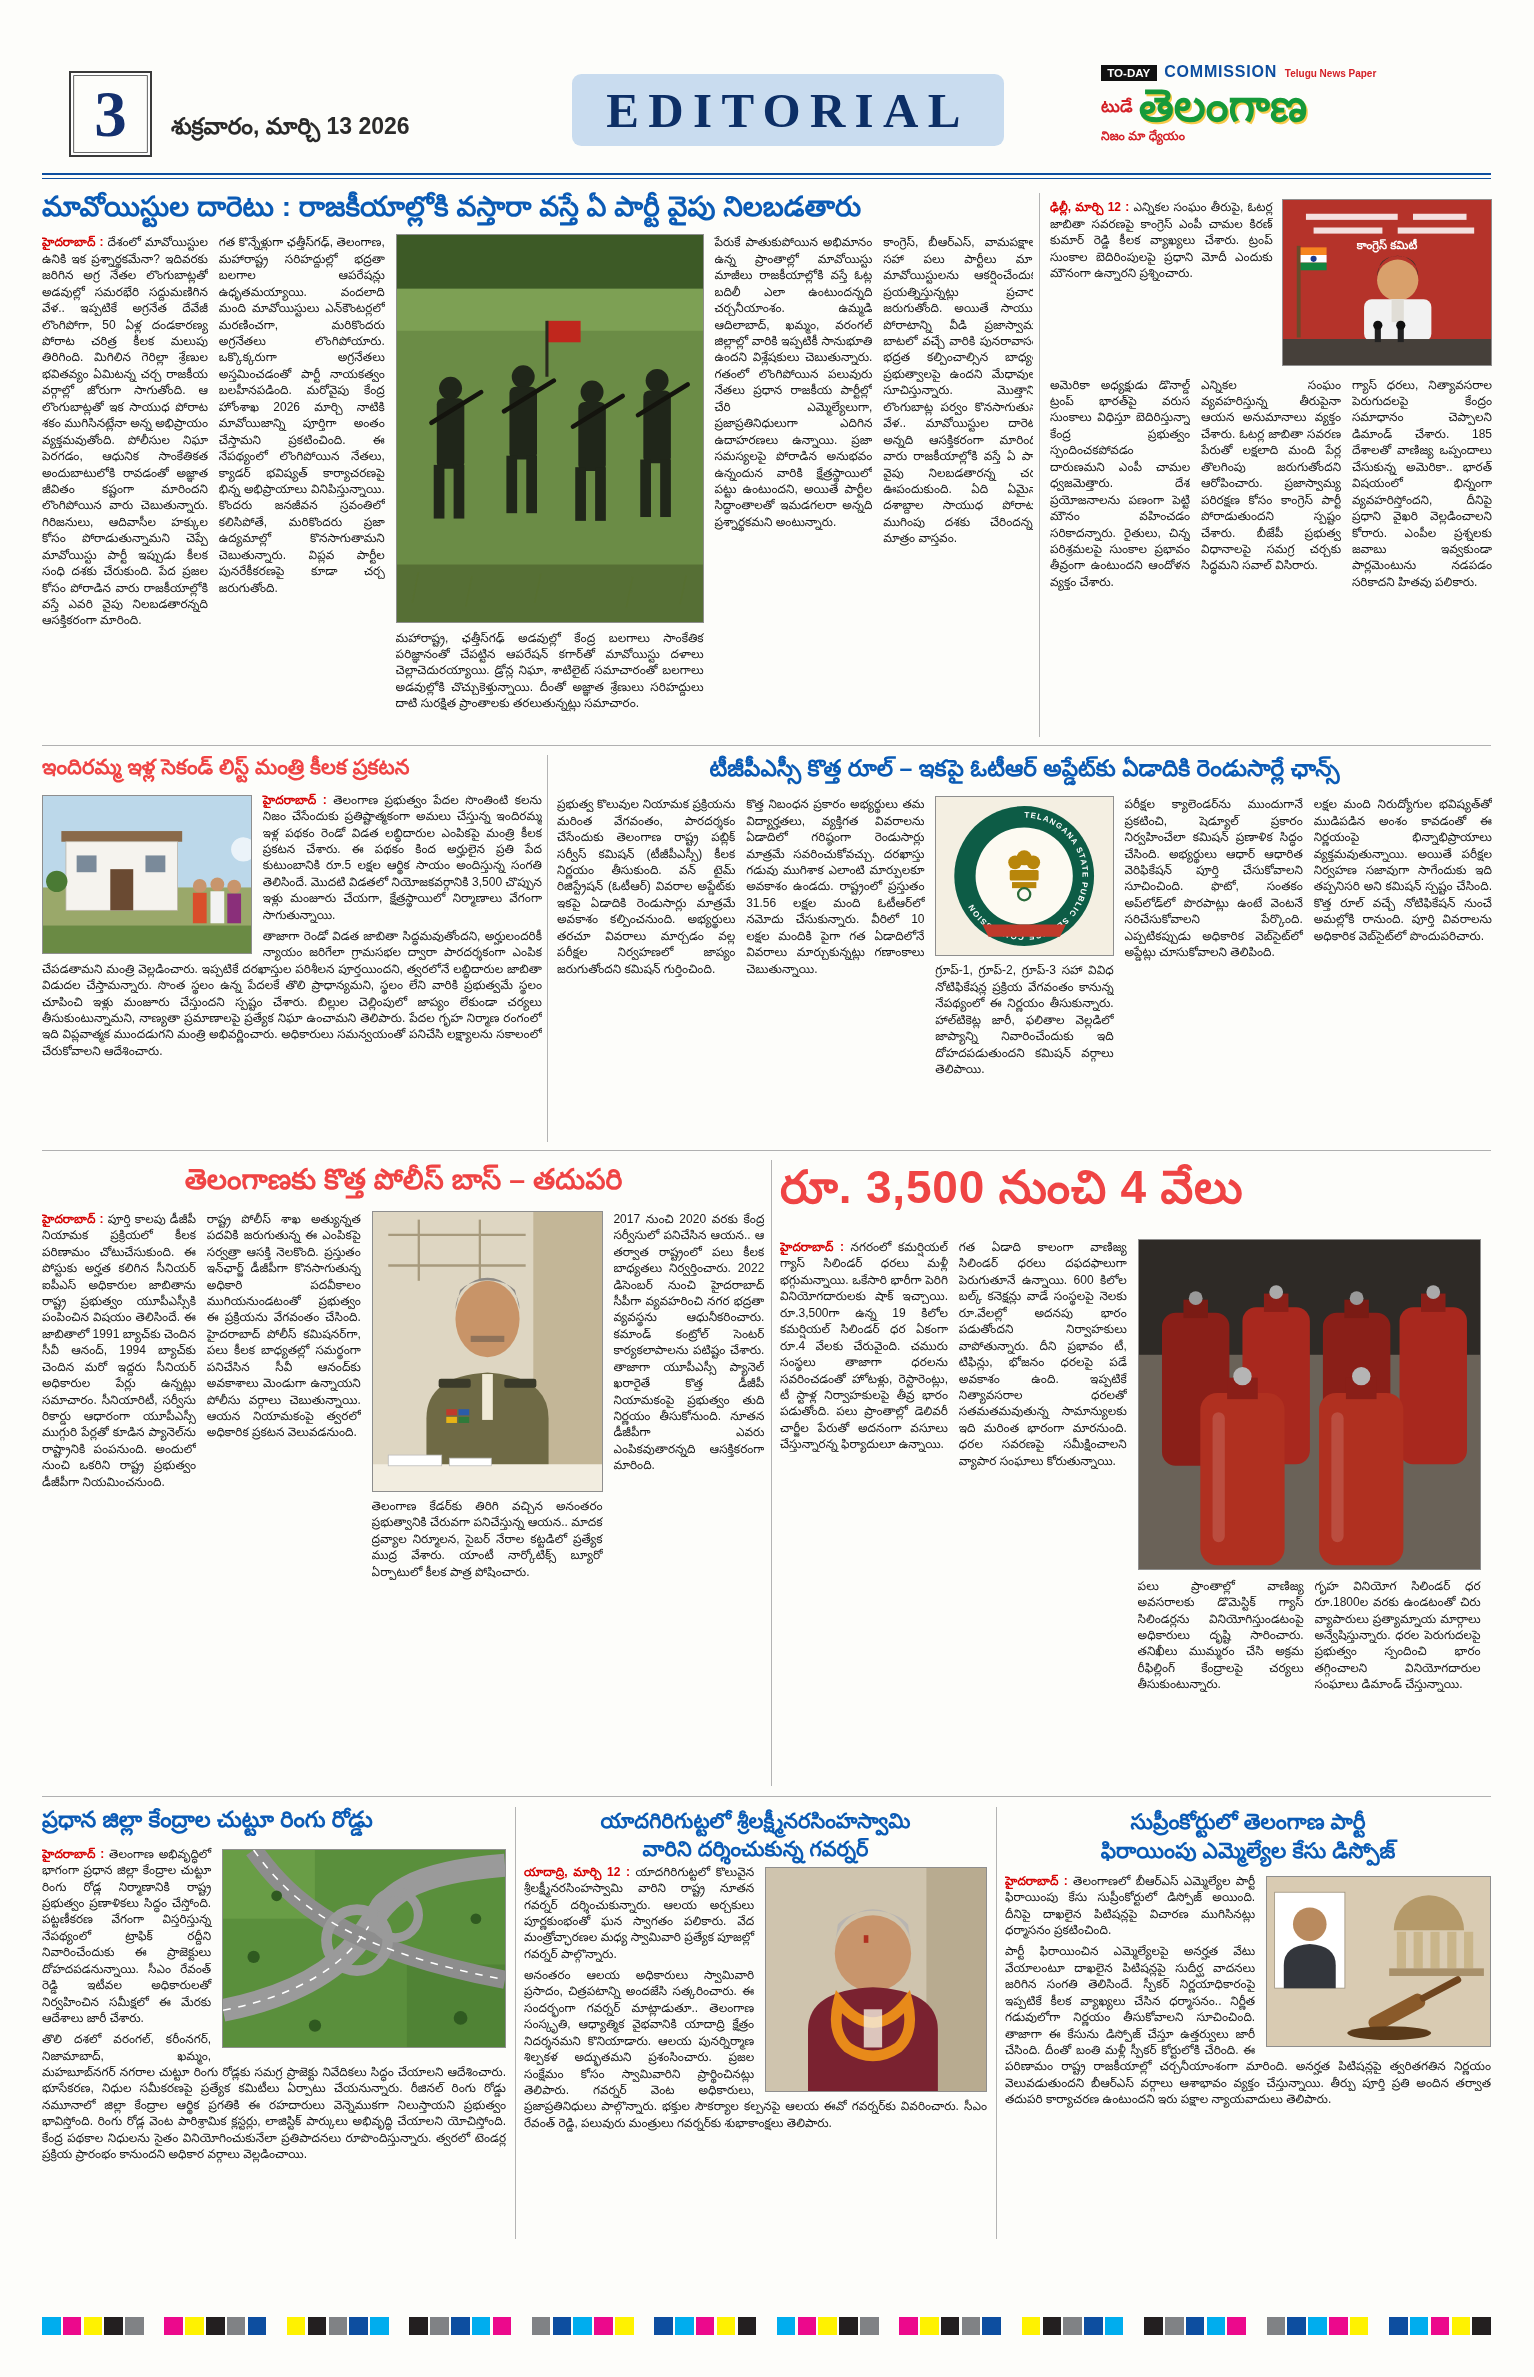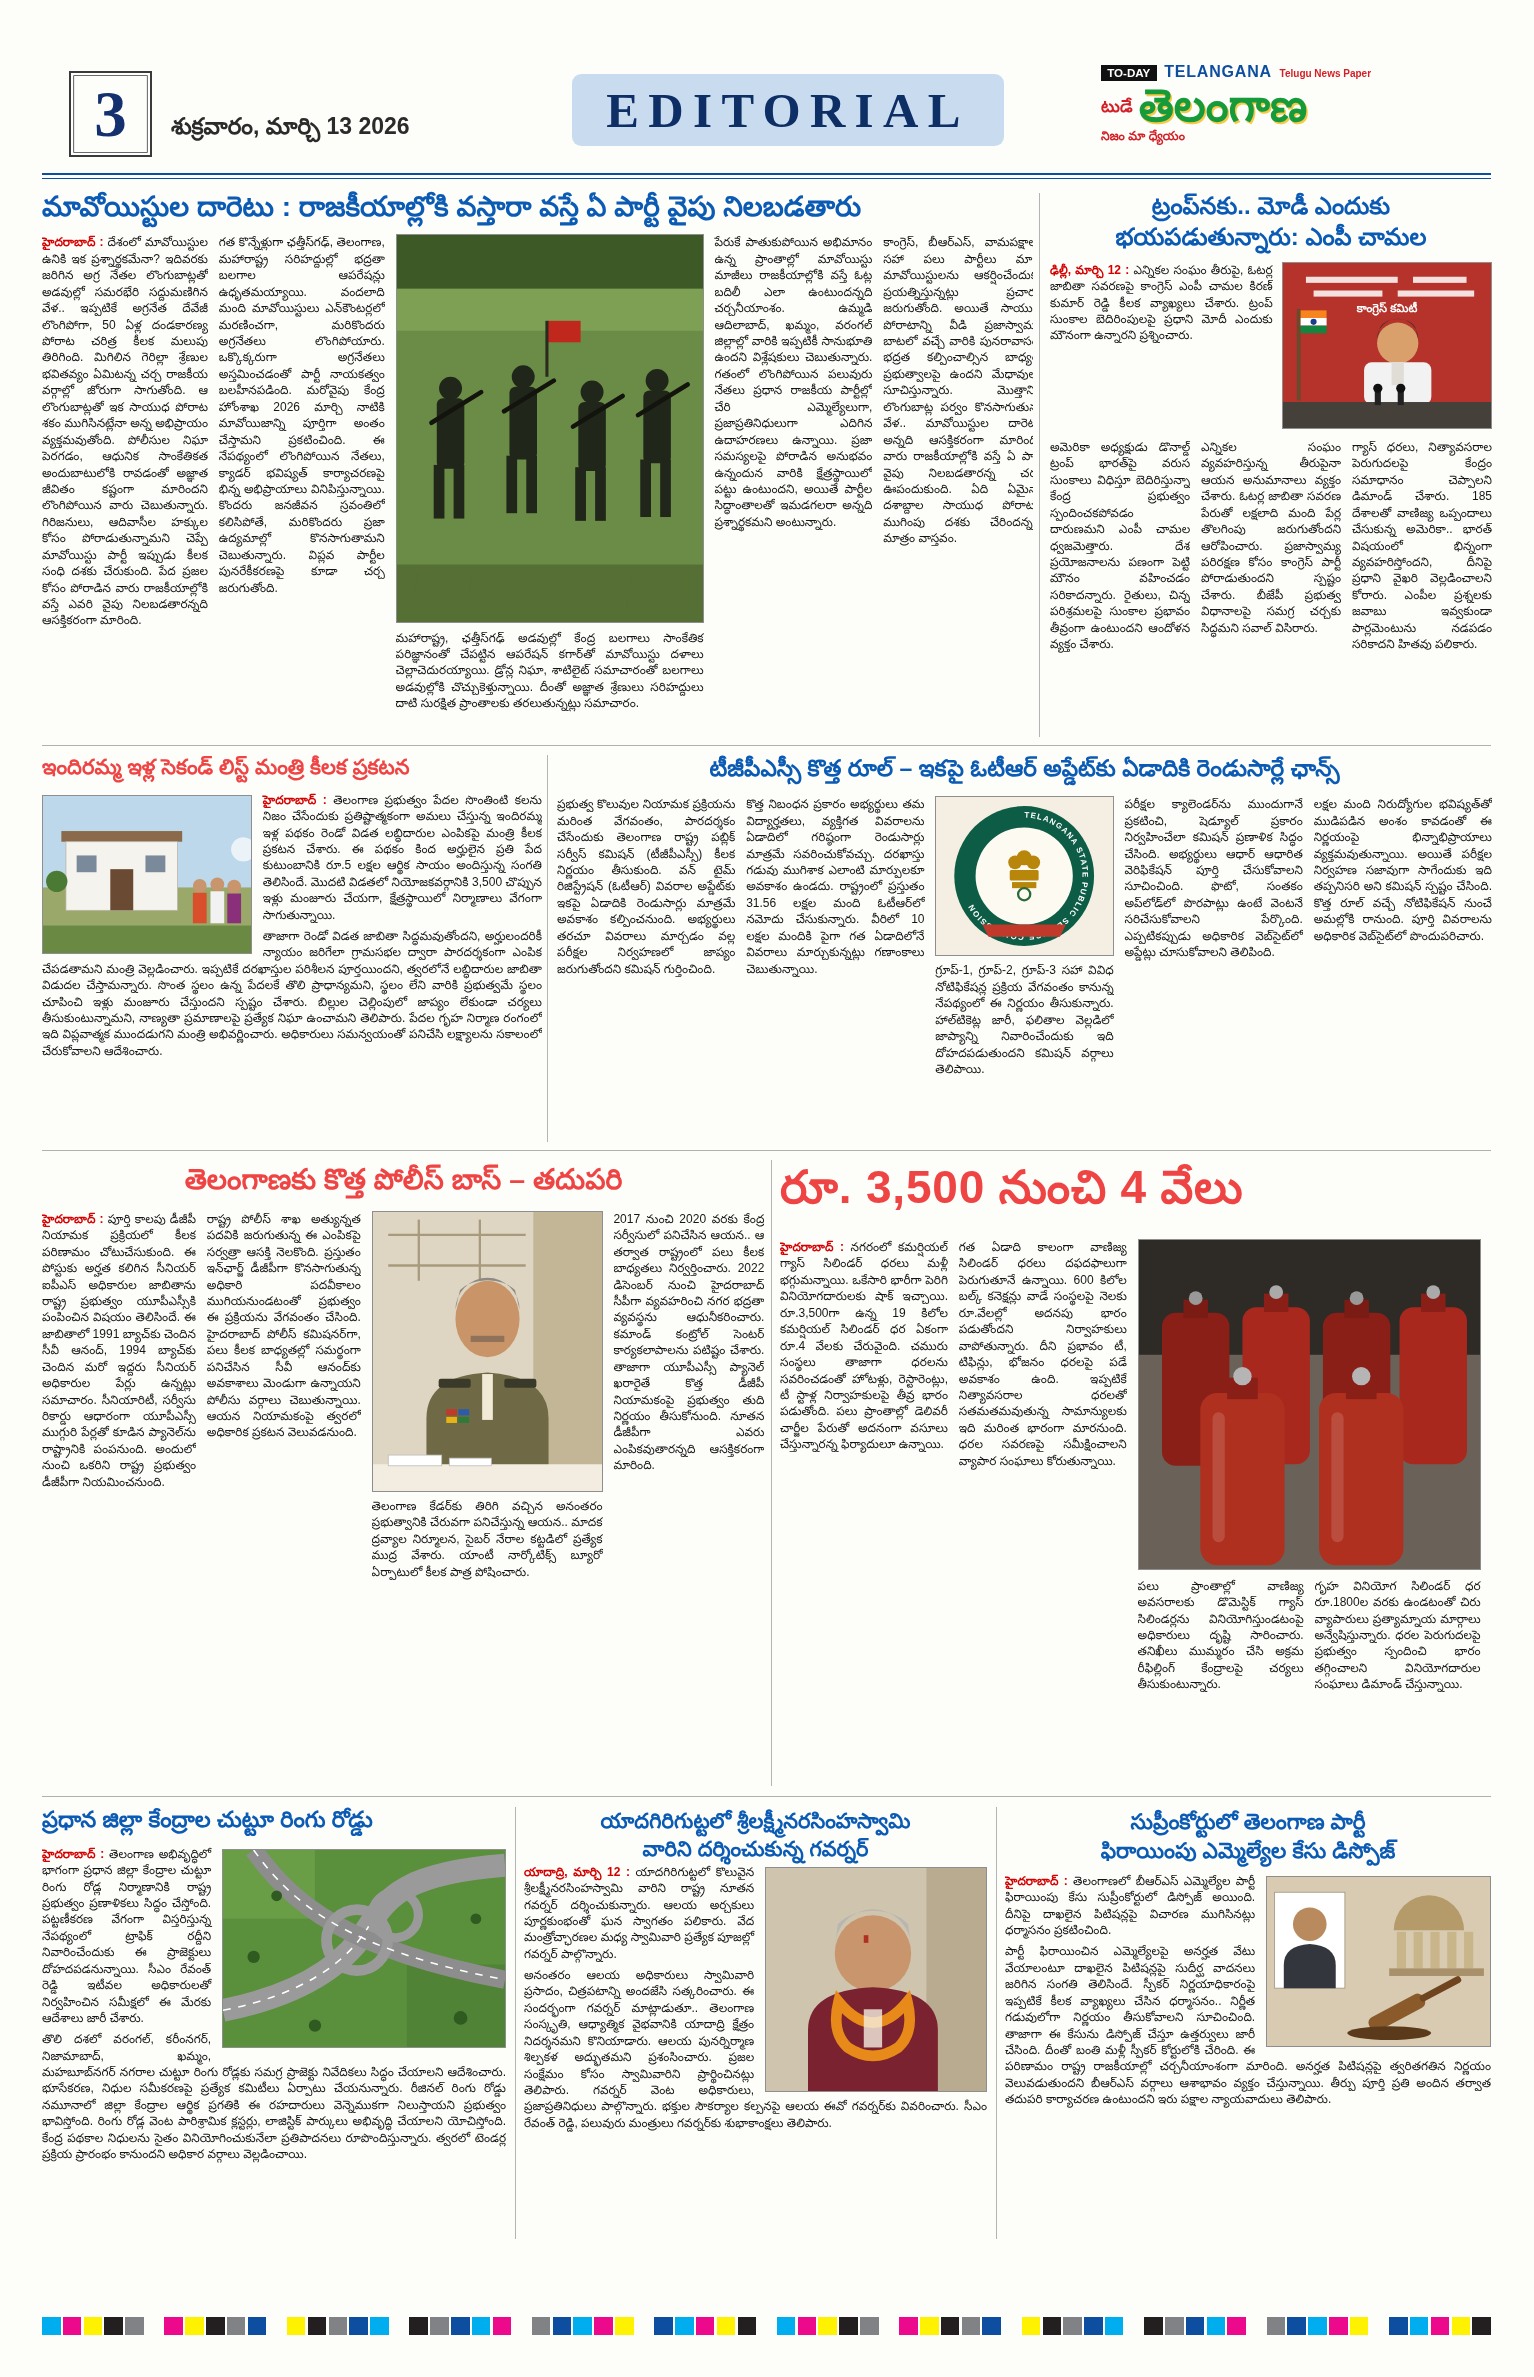--- a/index.html
+++ b/index.html
@@ -59,21 +59,21 @@
   <div class="pagenum-box">
     <span>3</span>
   </div>
   <div class="date-text">శుక్రవారం, మార్చి 13  2026</div>
   <div class="editorial-band">
     <span>EDITORIAL</span>
   </div>
   <div class="logo-block">
     <div class="logo-row1">
       <span class="today-badge">TO-DAY</span>
-      <span class="logo-en">TELANGANA</span>
+      <span class="logo-en">COMMISSION</span>
       <span class="logo-sub">Telugu News Paper</span>
     </div>
     <div class="brand-row">
       <span class="brand-prefix">టుడే</span>
       <span class="brand-main">తెలంగాణ</span>
     </div>
     <div class="logo-tagline">నిజం మా ధ్యేయం</div>
   </div>
   <div class="hrule blue2" style="left:42px; top:173px; width:1449px;"></div>
   <div class="hrule blue1" style="left:42px; top:178px; width:1449px;"></div>
@@ -137,24 +137,20 @@
       </div>
       <div class="col body-text" style="flex:0 0 158px;">
         <span>కాంగ్రెస్, బీఆర్ఎస్, వామపక్షాలు సహా పలు పార్టీలు మాజీ మావోయిస్టులను ఆకర్షించేందుకు ప్రయత్నిస్తున్నట్లు ప్రచారం జరుగుతోంది. అయితే సాయుధ పోరాటాన్ని వీడి ప్రజాస్వామ్య బాటలో వచ్చే వారికి పునరావాసం, భద్రత కల్పించాల్సిన బాధ్యత ప్రభుత్వాలపై ఉందని మేధావులు సూచిస్తున్నారు. మొత్తానికి లొంగుబాట్ల పర్వం కొనసాగుతున్న వేళ.. మావోయిస్టుల దారెటు అన్నది ఆసక్తికరంగా మారింది. వారు రాజకీయాల్లోకి వస్తే ఏ పార్టీ వైపు నిలబడతారన్న చర్చ ఊపందుకుంది. ఏది ఏమైనా దశాబ్దాల సాయుధ పోరాటం ముగింపు దశకు చేరిందన్నది మాత్రం వాస్తవం.</span>
       </div>
     </div>
   </div>
 
   <div class="vr" style="left:1039px; top:193px; height:544px;"></div>
 
   <div class="art" style="left:1050px; top:190px; width:442px; height:549px;">
-    <div class="hl-blue center" style="font-size:24px; line-height:1.3;">
-      <div>ట్రంప్‌నకు.. మోడీ ఎందుకు</div>
-      <div>భయపడుతున్నారు: ఎంపీ చామల</div>
-    </div>
     <div style="display:flex; gap:9.3px; margin-top:9.3px; height:168px;">
       <div class="body-text" style="flex:1; overflow:hidden;">
         <span class="dateline">ఢిల్లీ, మార్చి 12 :</span>
         <span>ఎన్నికల సంఘం తీరుపై, ఓటర్ల జాబితా సవరణపై కాంగ్రెస్ ఎంపీ చామల కిరణ్ కుమార్ రెడ్డి కీలక వ్యాఖ్యలు చేశారు. ట్రంప్ సుంకాల బెదిరింపులపై ప్రధాని మోదీ ఎందుకు మౌనంగా ఉన్నారని ప్రశ్నించారు.</span>
       </div>
       <div style="flex:0 0 210px; height:167px;">
         <svg class="photo" viewBox="0 0 272 216" preserveAspectRatio="none">
           <rect width="272" height="216" fill="#b5332a"></rect>
           <g fill="#ffffff" opacity="0.85">
             <rect x="30" y="18" width="120" height="8"></rect>

